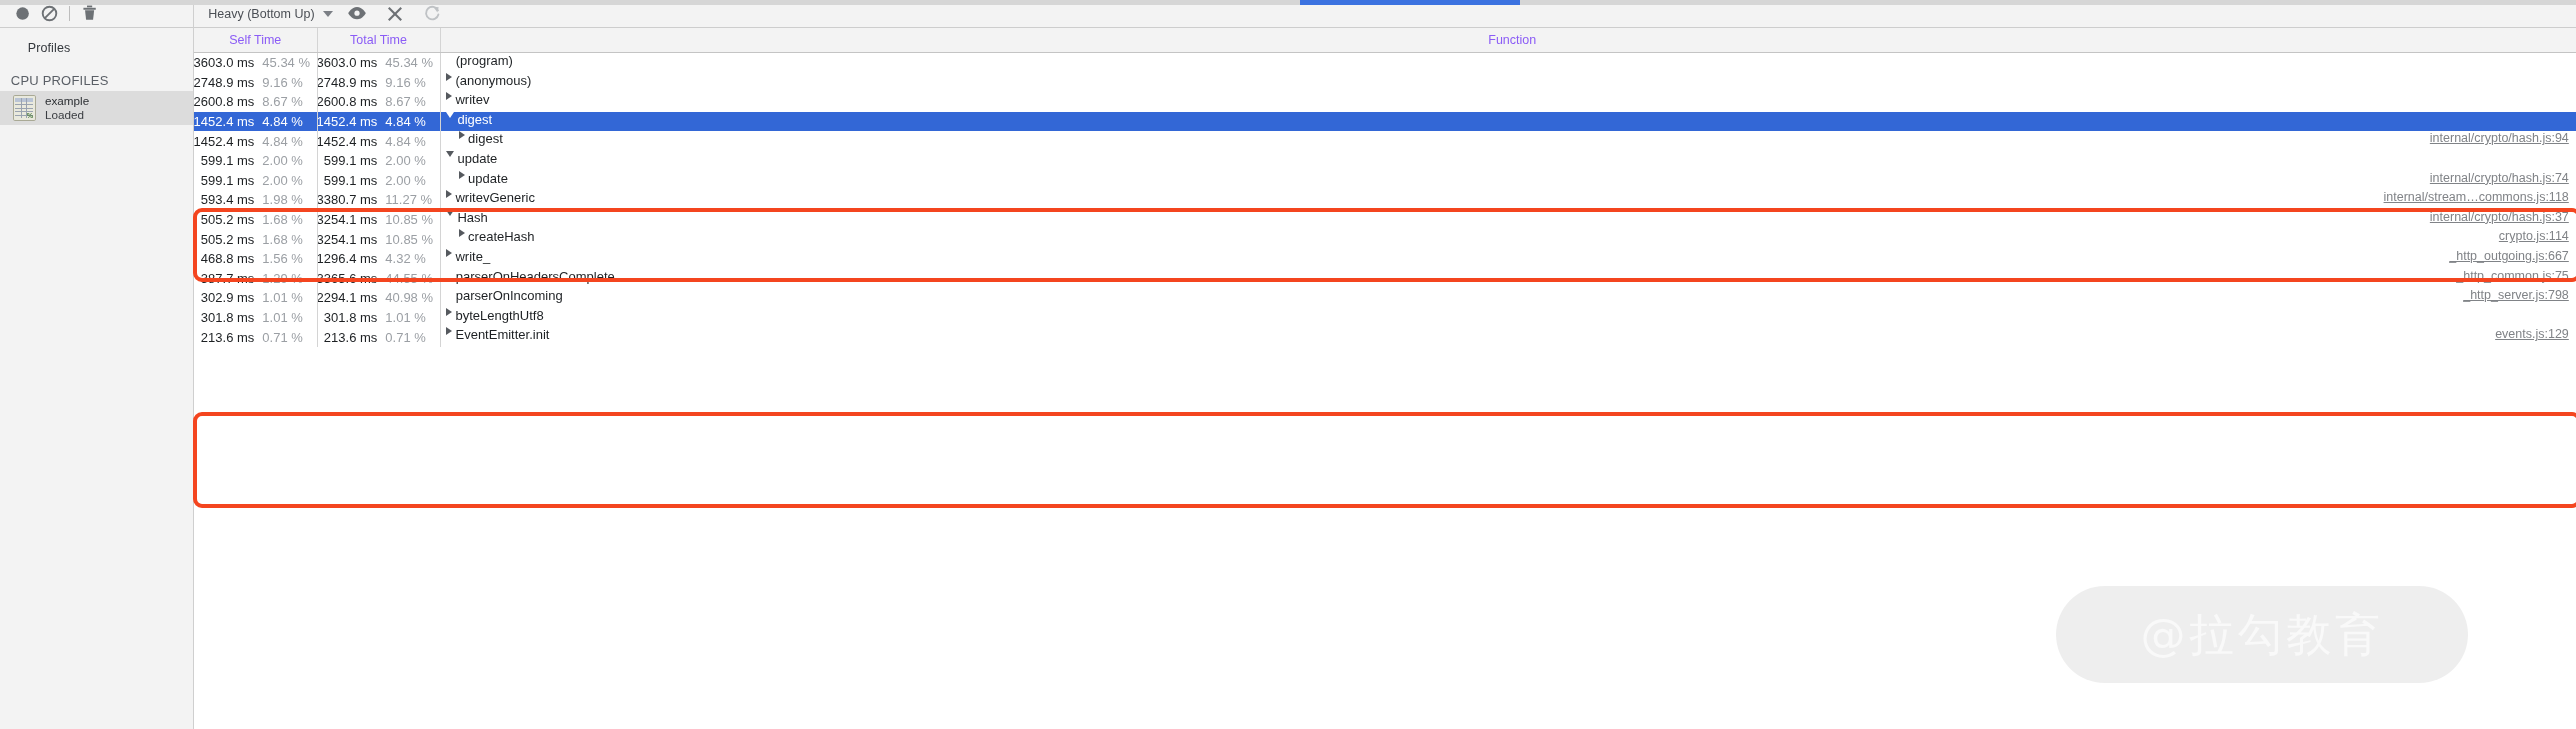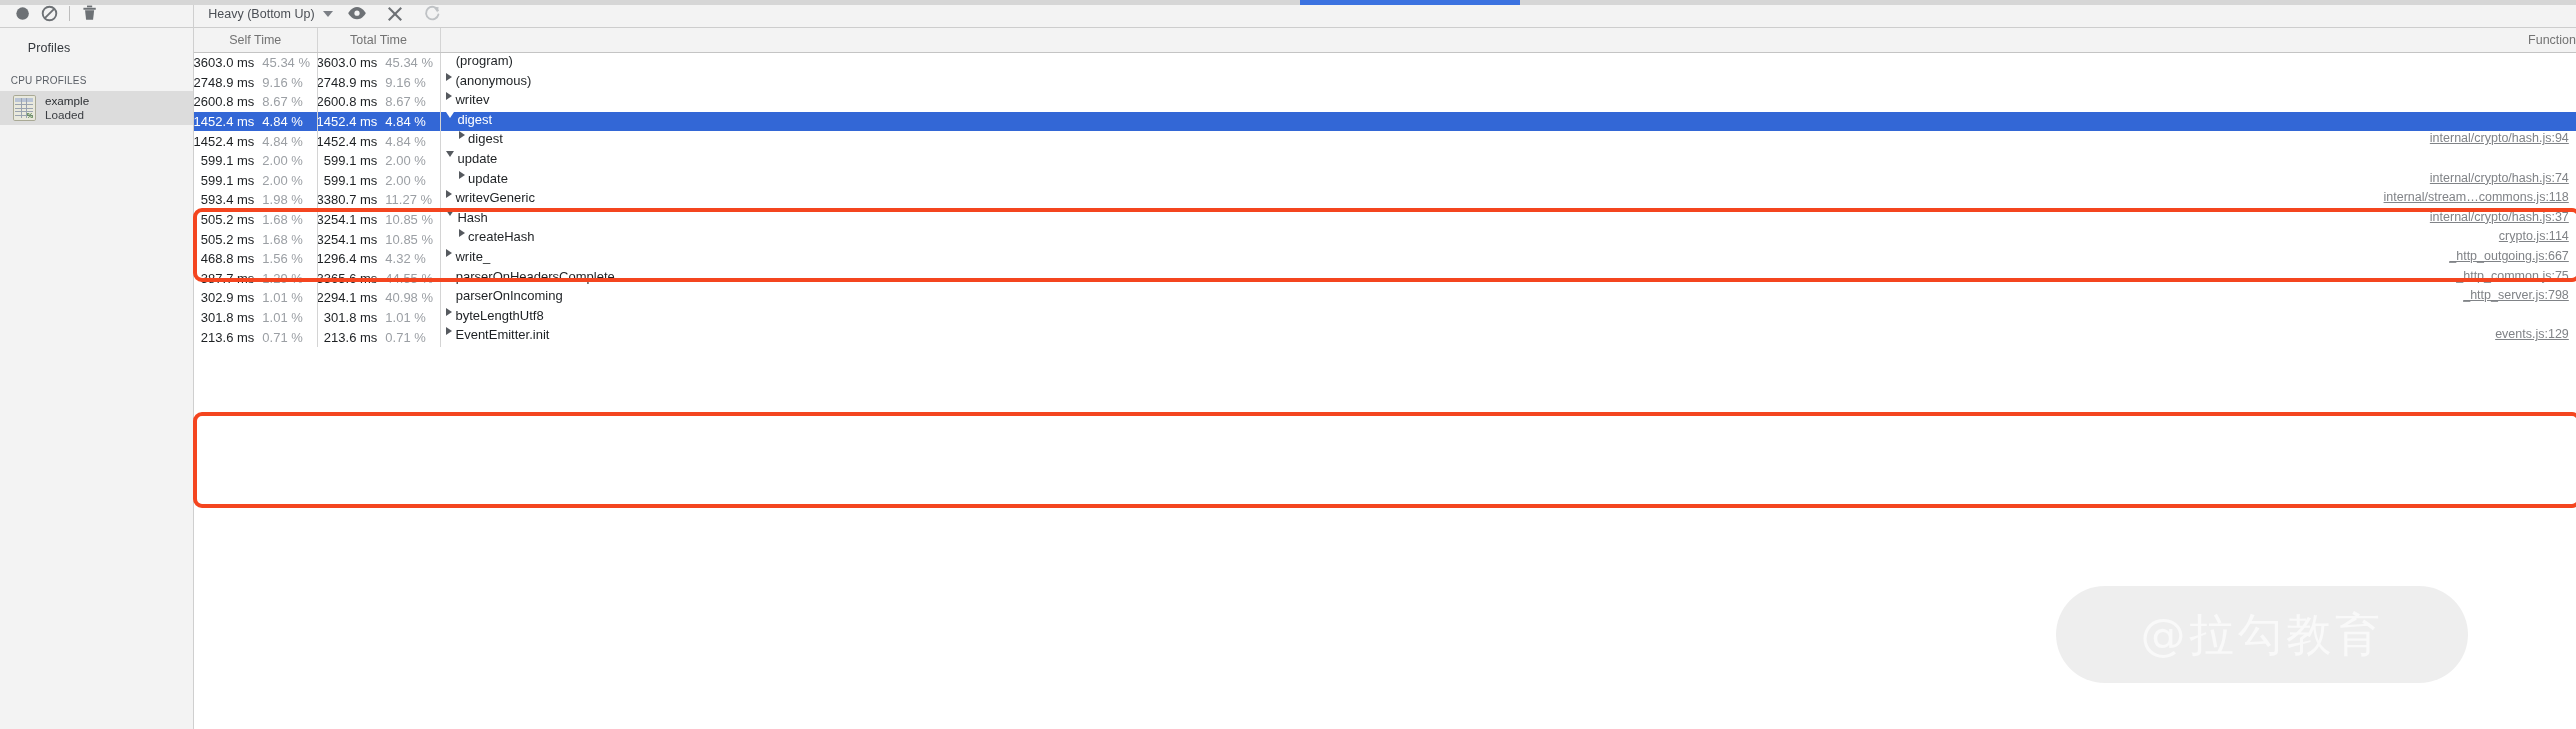--- a/index.html
+++ b/index.html
@@ -84,21 +84,21 @@
   #profiles-title {
     font-size: 12.5px;
     color: #33373c;
     padding: 10.8px 0 0 10.8px;
     height: 27px;
     line-height: 18px;
     letter-spacing: 0.1px;
     margin-left: 17px;
   }
   #cpu-profiles-header {
-    font-size: 10px;
+    font-size: 13px;
     color: #5a5f66;
     padding-left: 10.8px;
     margin-top: 5.4px;
     height: 20px;
     line-height: 20px;
     letter-spacing: 0.2px;
   }
   .profile-item {
     height: 34px;
     background: #dcdcdc;
@@ -184,27 +184,27 @@
     width: 100%;
     border-collapse: collapse;
     table-layout: fixed;
     font-size: 13px;
   }
   table.prof thead th {
     background: #f3f3f3;
     border-bottom: 0.9px solid #c4c4c4;
     border-right: 0.9px solid #d4d4d4;
     font-weight: normal;
-    color: #737373;
+    color: #8b5cf6;
     font-size: 12.5px;
     height: 24px;
     padding: 0;
     text-align: center;
   }
-  table.prof thead th.fn { text-align: right; padding-left: 8px; border-right: none;}
+  table.prof thead th.fn { text-align: center; padding-left: 8px; border-right: none;}
   col.c-self  { width: 123px; }
   col.c-total { width: 123px; }
   col.c-fn    { width: auto; }
 
   table.prof tbody td {
     height: 19.6px;
     padding: 0;
     border-right: 0.9px solid #d4d4d4;
     color: #1d2023;
     white-space: nowrap;

